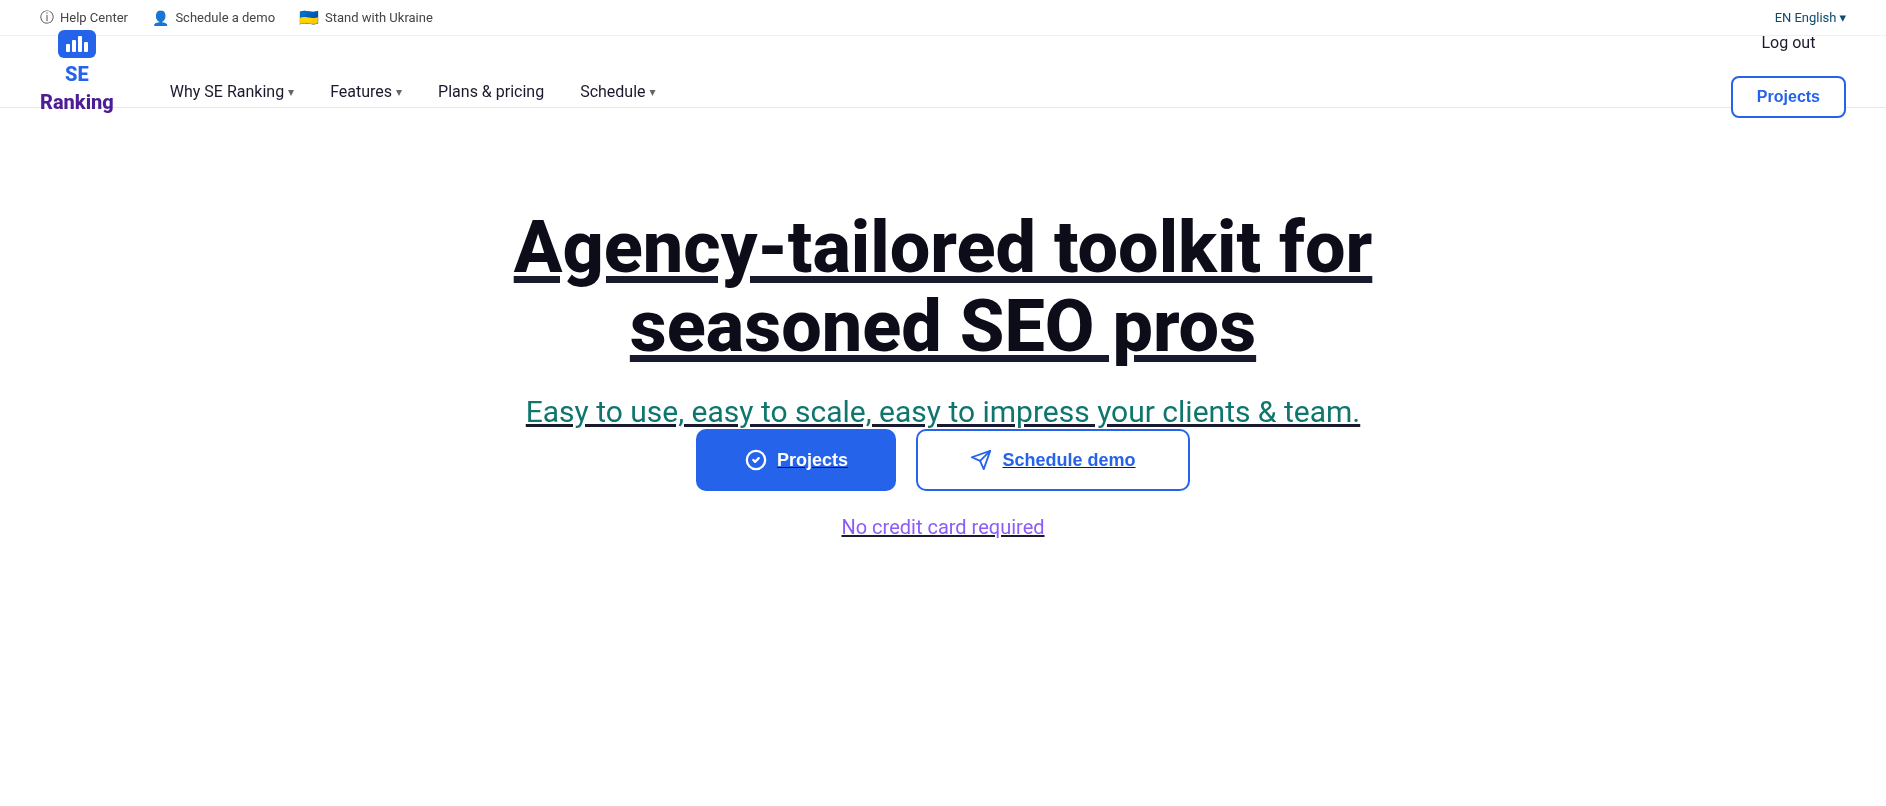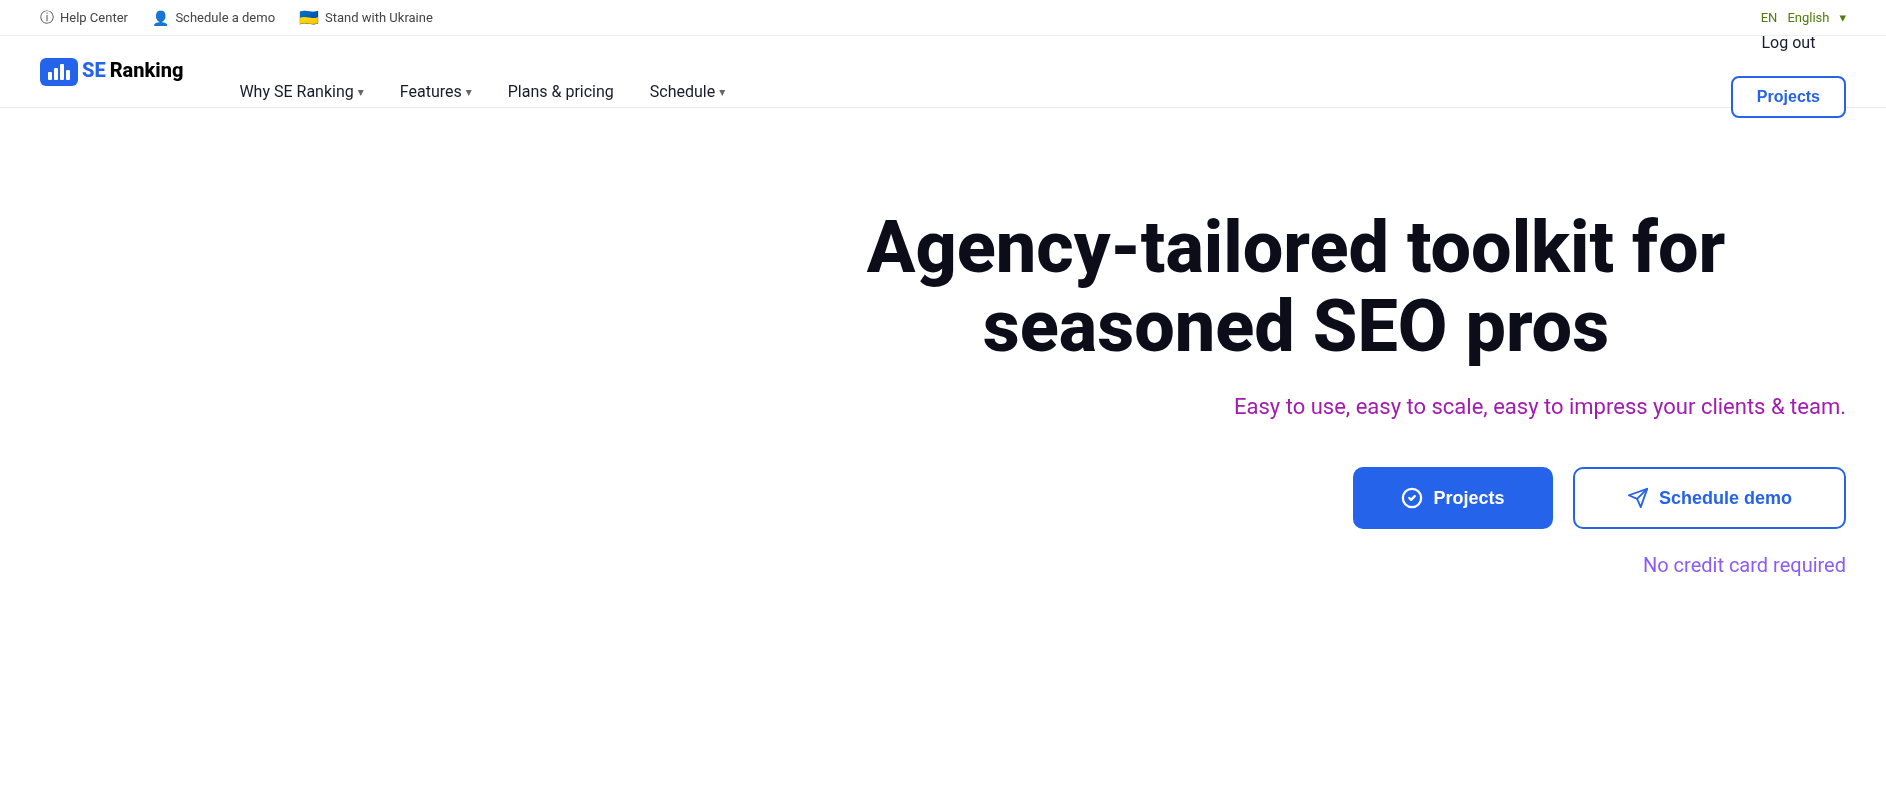--- a/index.html
+++ b/index.html
@@ -40,41 +40,43 @@
     }
 
     .ukraine-flag {
       font-size: 16px;
     }
 
     .lang-selector {
       margin-left: auto;
       display: flex;
       align-items: center;
-      gap: 10px;
+      gap: 3px;
       font-size: 13px;
-      color: #4d7c0f;
+      color: #0c4a6e;
       cursor: pointer;
     }
 
     
     .navbar {
       background: #fff;
       border-bottom: 1px solid #e8e8e8;
       padding: 0 40px;
       display: flex;
       align-items: center;
       height: 72px;
     }
 
     .logo {
       display: flex;
+      align-items: center;
       gap: 4px;
       margin-right: 40px;
       text-decoration: none;
+      flex-direction: column;
     }
 
     .logo-icon {
       display: flex;
       align-items: flex-end;
       gap: 2px;
       background: #2563EB;
       padding: 6px 8px;
       border-radius: 6px;
     }
@@ -86,21 +88,21 @@
 
     .logo-text-se {
       font-size: 20px;
       font-weight: 800;
       color: #2563EB;
     }
 
     .logo-text-ranking {
       font-size: 20px;
       font-weight: 800;
-      color: #000000;
+      color: #4c1d95;
     }
 
     .nav-items {
       display: flex;
       align-items: center;
       gap: 4px;
       flex: 1;
     }
 
     .nav-item {
@@ -143,40 +145,40 @@
       border-radius: 8px;
       padding: 10px 24px;
       cursor: pointer;
       background: #fff;
     }
 
     
     .hero {
       display: flex;
       flex-direction: column;
-      align-items: flex-end;
+      align-items: center;
       justify-content: center;
       padding: 100px 40px 80px;
       text-align: center;
       background: #fff;
+      text-decoration: underline;
     }
 
     .hero-title {
       font-size: 72px;
       font-weight: 800;
       color: #0d0d1a;
       line-height: 1.1;
       max-width: 1100px;
       margin-bottom: 28px;
     }
 
     .hero-subtitle {
-      font-size: 22px;
-      color: #a21caf;
-      margin-bottom: 48px;
+      font-size: 30px;
+      color: #0f766e;
       font-weight: 400;
     }
 
     .hero-buttons {
       display: flex;
       gap: 20px;
       margin-bottom: 24px;
     }
 
     .btn-primary {

